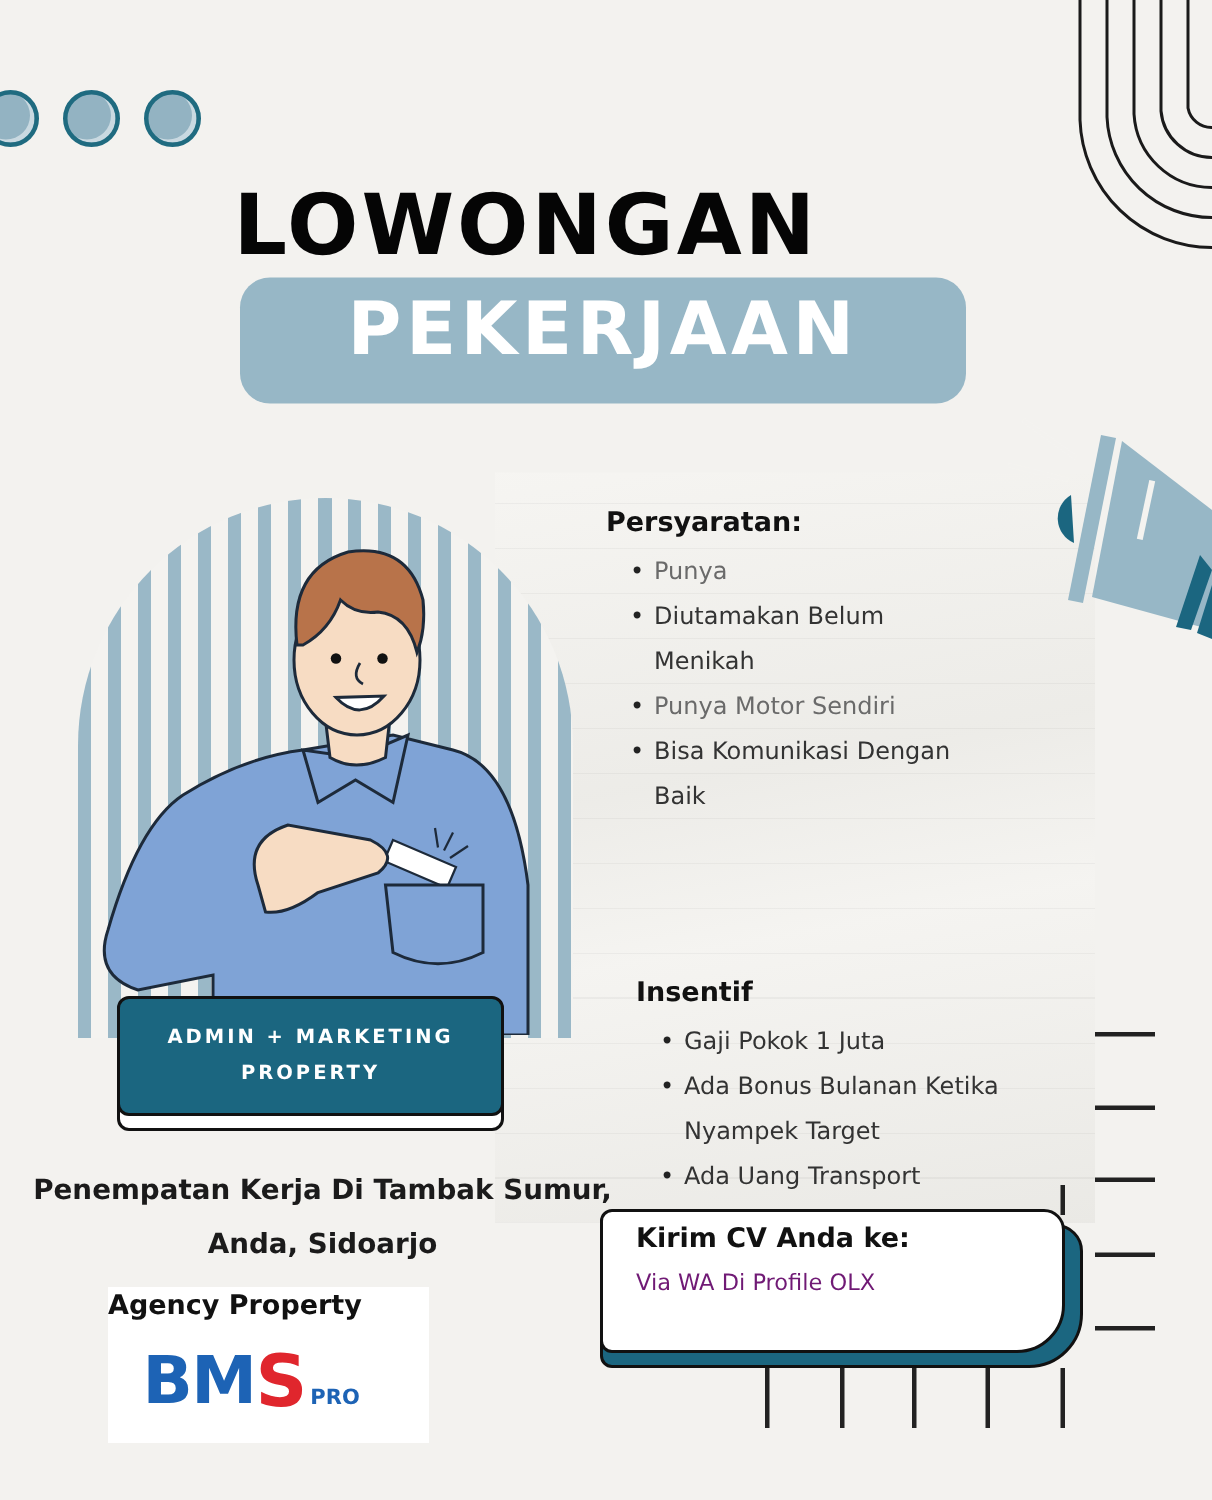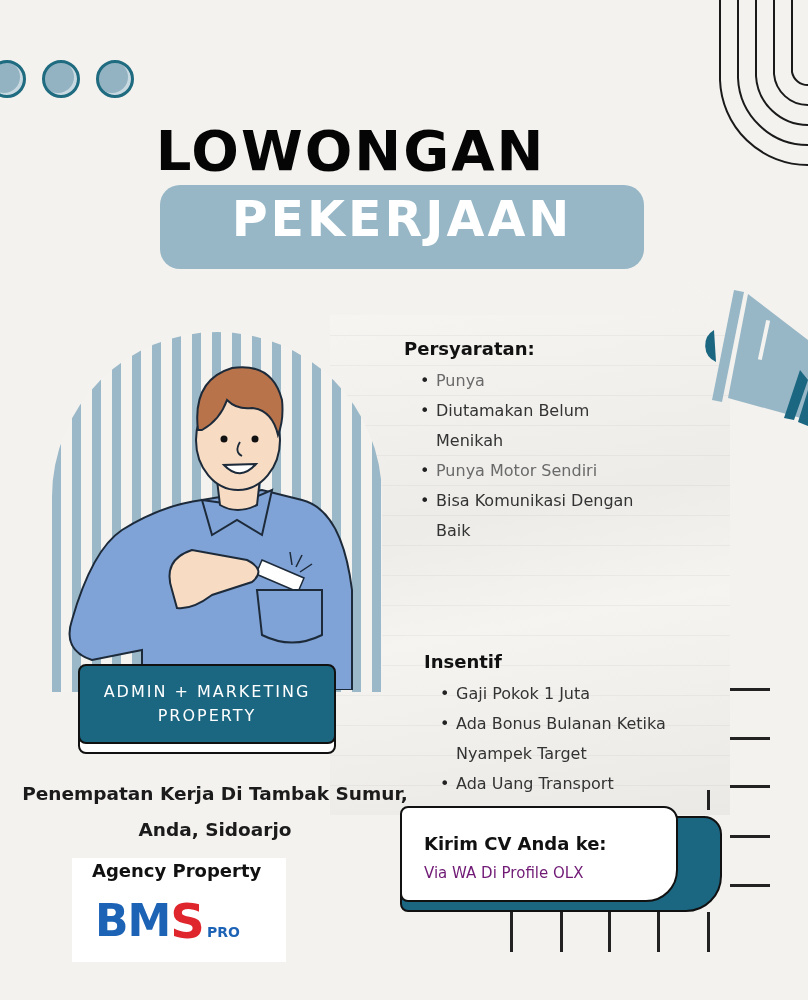--- a/index.html
+++ b/index.html
@@ -19,47 +19,47 @@
   .paper-lines { position:absolute; left:330px; top:315px; width:400px; height:500px; background-image:repeating-linear-gradient(0deg, transparent 0, transparent 29px, rgba(0,0,0,0.04) 29px, rgba(0,0,0,0.04) 30px); }
 
   .arch { position:absolute; top:332px; left:52px; width:330px; height:360px; border-radius:165px 165px 0 0; overflow:hidden;
           background:repeating-linear-gradient(90deg, #9ab8c7 0, #9ab8c7 9px, #f4f3f0 9px, #f4f3f0 20px); }
 
   .person { position:absolute; top:360px; left:52px; width:320px; height:330px; }
 
   .role-box { position:absolute; top:664px; left:78px; width:258px; height:90px; }
   .role-back { position:absolute; top:10px; left:0; width:258px; height:80px; background:#fff; border:2.5px solid #111; border-radius:8px; }
   .role-front { position:absolute; top:0; left:0; width:258px; height:80px; background:#1b6680; border:2.5px solid #111; border-radius:8px; display:flex; flex-direction:column; justify-content:center; align-items:center; }
-  .role-line { color:#fff; font-weight:normal; font-size:16px; letter-spacing:2px; line-height:24px; }
+  .role-line { color:#fff; font-weight:bold; font-size:13px; letter-spacing:2px; line-height:24px; }
 
   .placement { position:absolute; top:760px; left:0; width:430px; text-align:center; font-weight:bold; font-size:18.5px; line-height:36px; color:#1b1b1b;margin-top:16px; }
 
   .agency-card { position:absolute; top:858px; left:72px; width:214px; height:104px; background:#fff; }
-  .agency-label { position:absolute; top:860px; left:92px; font-weight:bold; font-size:18px; color:#111; }
+  .agency-label { position:absolute; top:860px; left:72px; font-weight:bold; font-size:18px; color:#111; }
   .logo { position:absolute; top:898px; left:95px; display:flex; align-items:flex-end; }
   .logo-bm { font-family:"DejaVu Sans", sans-serif; font-weight:bold; font-size:44px; color:#1d63b5; line-height:46px; letter-spacing:-1px; }
   .logo-s { font-weight:bold; font-size:48px; color:#e0262d; line-height:46px; }
   .logo-pro { font-weight:bold; font-size:14px; color:#1d63b5; margin-left:2px; margin-bottom:4px; }
 
   .section-h { position:absolute; font-weight:bold; font-size:18px; color:#111; }
   .list { position:absolute; list-style:none; }
   .list li { position:relative; padding-left:16px; font-size:16px; line-height:30px; color:#333; }
   .list li::before { content:"•"; position:absolute; left:0; top:0; color:#222; }
   .list li.light { color:#6a6a6a; }
   .list li .cont { display:block; }
 
   .megaphone { position:absolute; top:270px; left:672px; width:136px; height:170px; }
 
   .ticks { position:absolute; left:730px; top:0; }
   .tick-h { position:absolute; left:0; width:40px; height:2.5px; background:#222; }
   .tick-v { position:absolute; width:2.5px; height:40px; background:#222; }
 
   .cv-box { position:absolute; top:806px; left:400px; width:322px; height:106px; }
   .cv-back { position:absolute; top:10px; left:0; width:322px; height:96px; background:#1b6680; border:2.5px solid #111; border-radius:8px 18px 36px 8px; }
-  .cv-front { position:absolute; top:0; left:0; width:278px; height:96px; background:#fff; border:2.5px solid #111; border-radius:8px 14px 32px 8px; padding:22px 22px; }
+  .cv-front { position:absolute; top:0; left:0; width:310px; height:96px; background:#fff; border:2.5px solid #111; border-radius:8px 14px 32px 8px; padding:4px 22px; }
   .cv-title { font-weight:bold; font-size:18px; color:#111; line-height:28px; }
   .cv-value { font-size:15px; color:#701a75; line-height:30px; }
 </style>
 </head>
 <body>
 
 <div class="dots">
   <div class="dot"></div>
   <div class="dot"></div>
   <div class="dot"></div>

